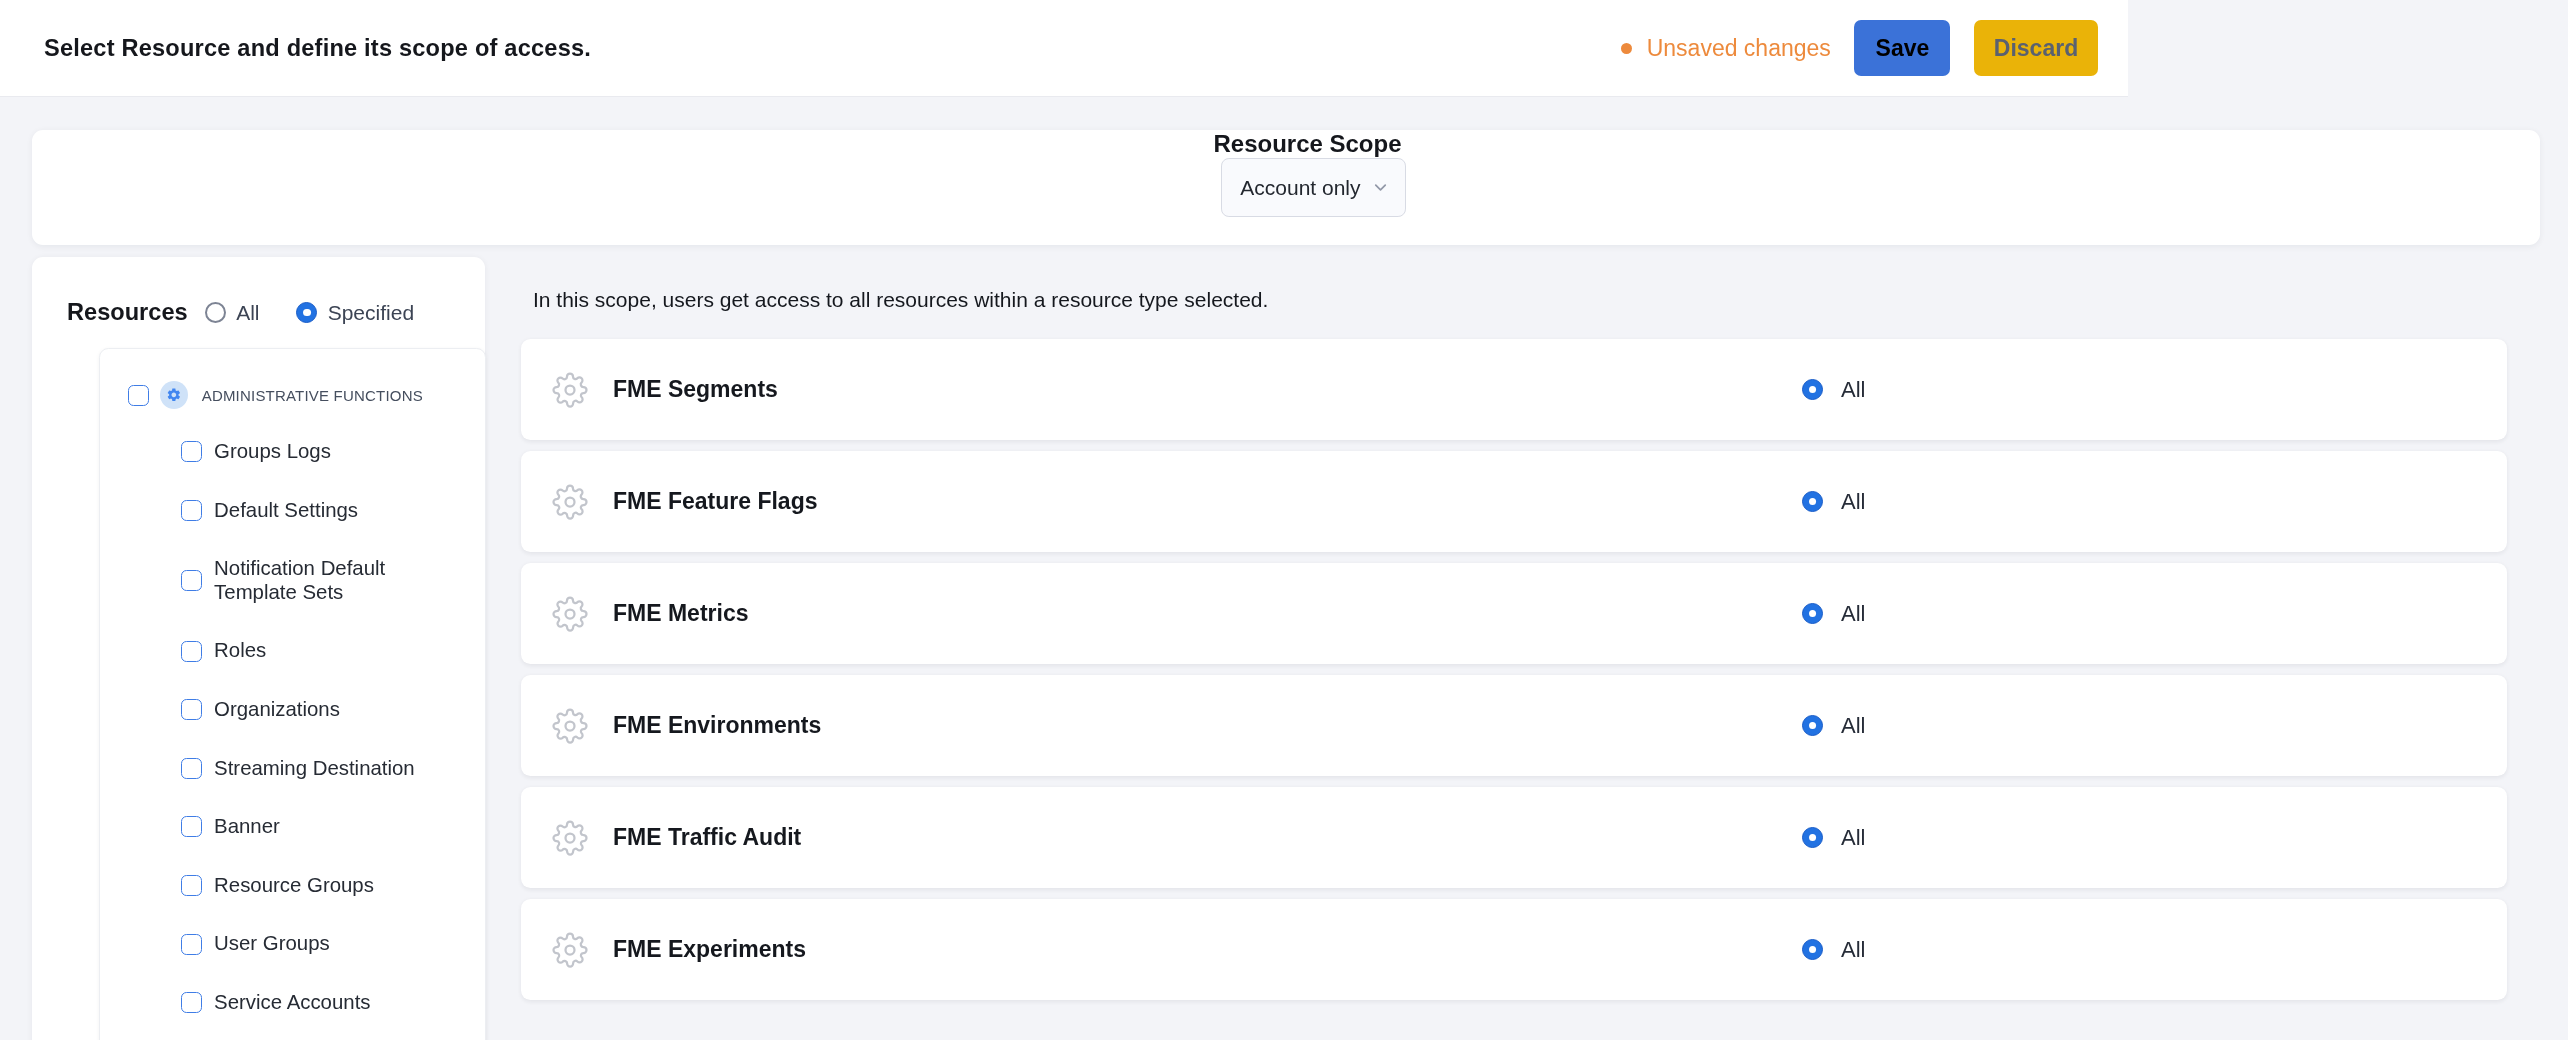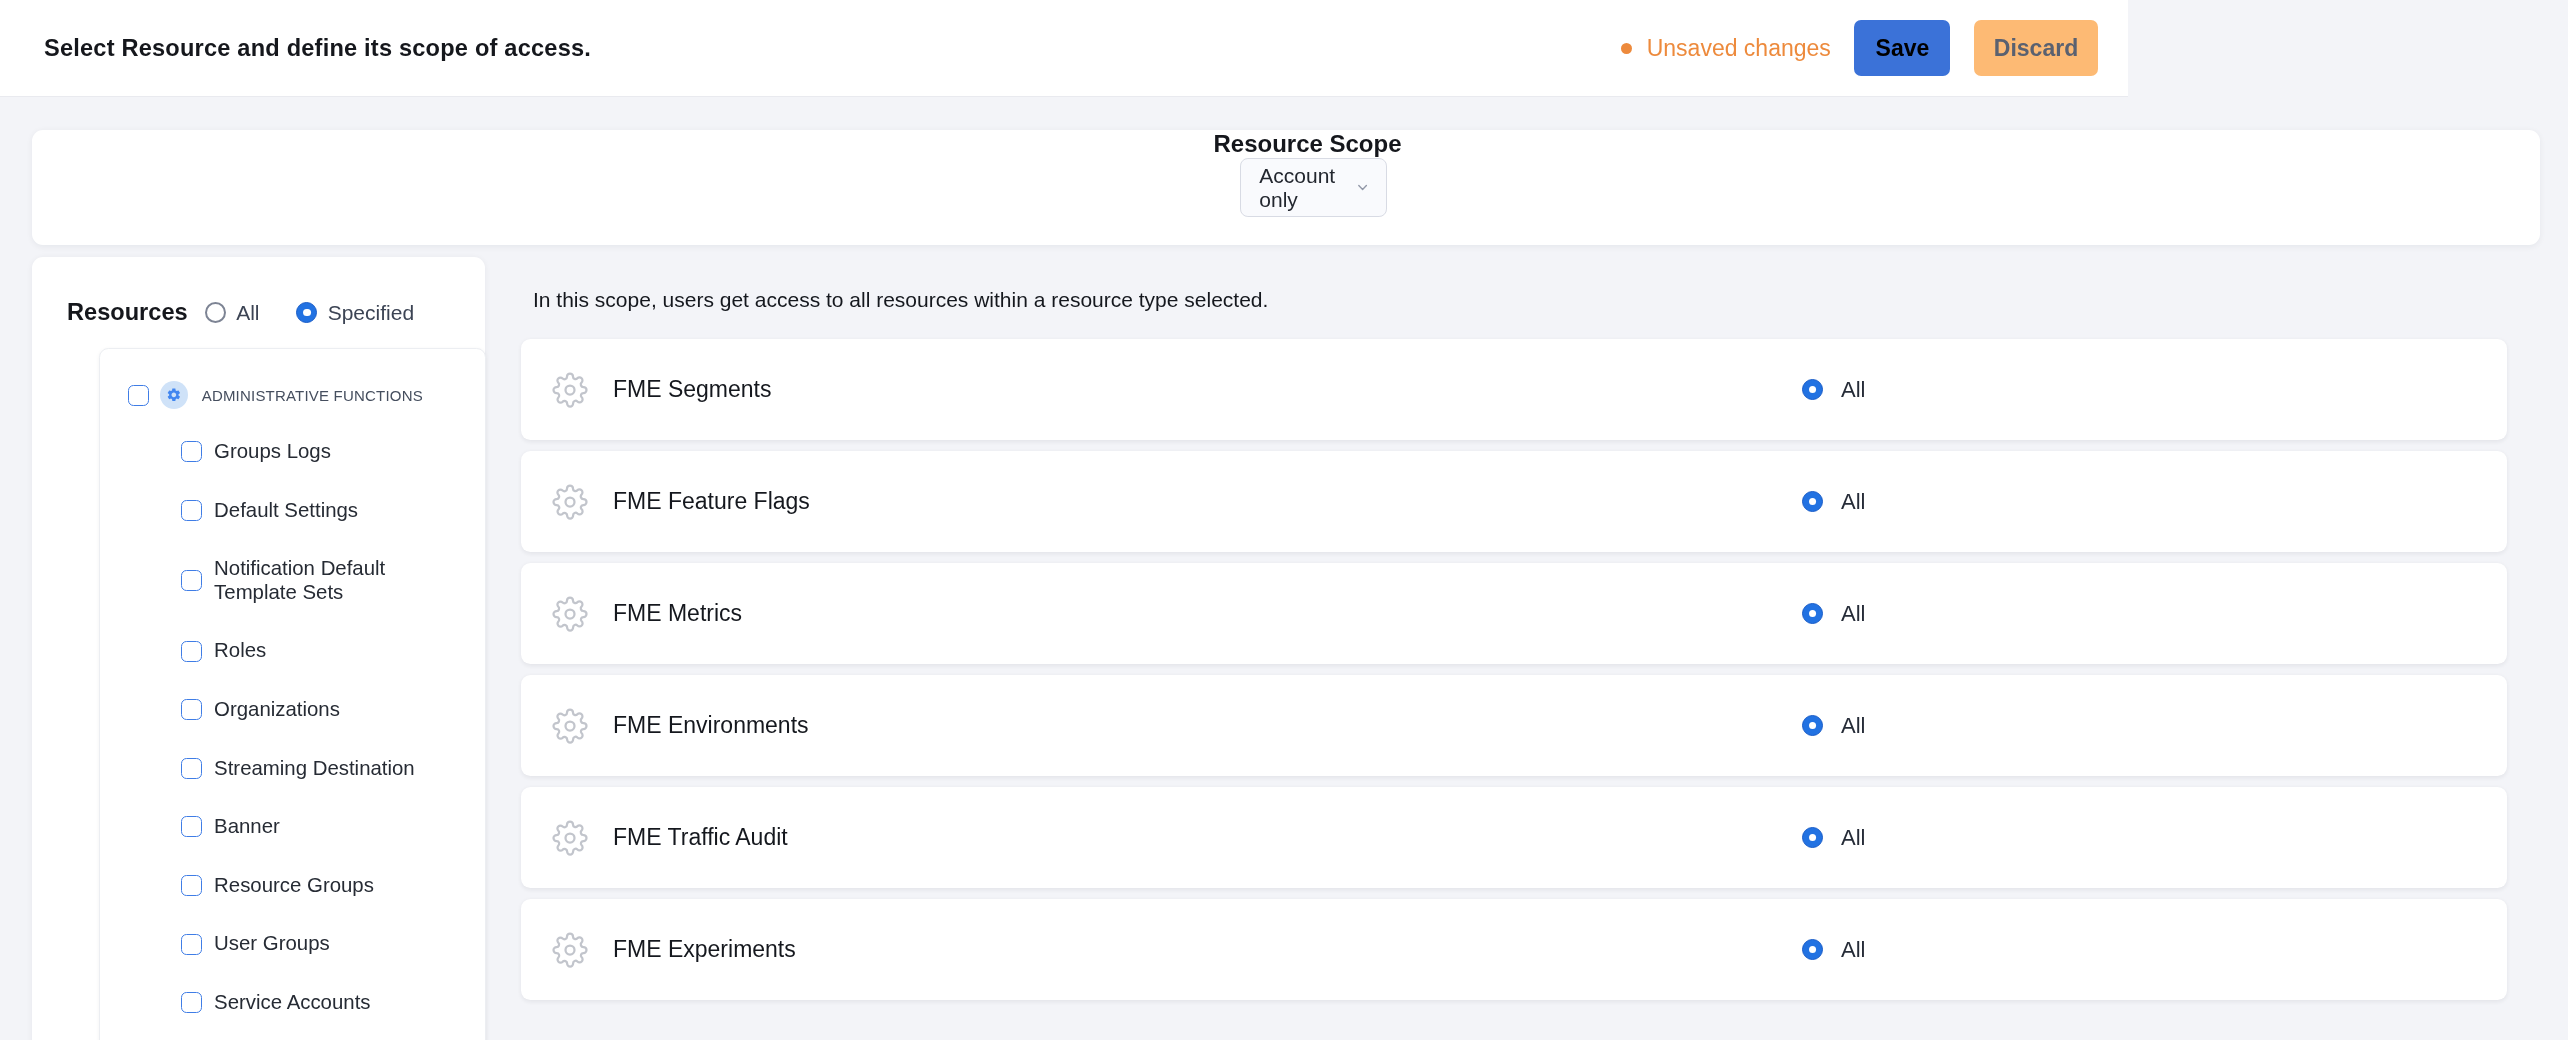--- a/index.html
+++ b/index.html
@@ -17,32 +17,32 @@
     padding:0 30px 0 44px;
   }
   .topbar-title{font-size:23.6px;font-weight:700;color:#15171c;letter-spacing:0.2px;}
   .topbar-right{margin-left:auto;display:flex;align-items:center;gap:23.6px;}
   .unsaved{display:flex;align-items:center;gap:15px;color:#ed8a3c;font-size:23px;}
   .unsaved-dot{width:11px;height:11px;border-radius:50%;background:#ed8a3c;}
   .btn{height:56px;border:none;border-radius:7px;font-size:23px;font-weight:700;
        display:flex;align-items:center;justify-content:center;cursor:pointer;
        font-family:inherit;}
   .btn-save{background:#3b72d8;color:#000000;width:96px;text-align:center;}
-  .btn-discard{background:#fdba74;color:#5a6170;width:124px;}
+  .btn-discard{background:#eab308;color:#5a6170;width:124px;}
   
   .scroll-strip{position:absolute;right:0;top:0;width:7.9px;height:1040px;background:#ffffff;}
   
   .card{background:#ffffff;border-radius:11px;box-shadow:0 1.6px 6.3px rgba(25,30,45,.06);flex-direction:column;}
   .scope-card{
     position:absolute;left:32px;top:130px;width:2508px;height:115px;
     display:flex;align-items:center;box-sizing:border-box;padding-left:43px;
   }
   .scope-label{font-size:24px;font-weight:700;color:#15171c;}
   .scope-select{
-    margin-left:12.6px;width:147px;height:59px;box-sizing:border-box;
+    margin-left:12.6px;width:185px;height:59px;box-sizing:border-box;
     border:1.6px solid #d8dbe4;border-radius:7.9px;background:#f9fafd;
     display:flex;align-items:center;padding:0 15.7px 0 18px;cursor:pointer;
   }
   .scope-select-value{font-size:21px;color:#23272f;}
   .scope-select svg{margin-left:auto;}
   
   .resources-panel{
     position:absolute;left:32px;top:257px;width:453px;height:833px;
     box-sizing:border-box;padding:42px 0 0 35px;
   }
@@ -78,21 +78,21 @@
   .item-row{display:flex;align-items:center;}
   .item-row .item-label{margin-left:12.6px;font-size:20.4px;color:#262b34;line-height:23.6px;max-width:271px;}
   
   .scope-desc{position:absolute;left:533px;top:288px;font-size:21px;color:#15181e;}
   .type-rows{position:absolute;left:521px;top:339px;width:1986px;display:flex;flex-direction:column;gap:11px;}
   .type-row{
     position:relative;height:101px;background:#ffffff;border-radius:9.4px;
     box-shadow:0 1.6px 4.7px rgba(25,30,45,.07);display:flex;align-items:center;
   }
   .type-row .gear{position:absolute;left:31px;top:50%;transform:translateY(-50%);}
-  .type-row .type-label{position:absolute;left:92px;font-size:23px;font-weight:400;color:#15181e;}
+  .type-row .type-label{position:absolute;left:92px;font-size:23px;font-weight:700;color:#15181e;}
   .type-row .access-group{position:absolute;left:1281px;display:flex;align-items:center;gap:18px;cursor:pointer;}
   .type-row .access-label{font-size:22px;color:#262c38;}
 </style>
 </head>
 <body>
 
 <div class="topbar">
   <div class="topbar-title">Select Resource and define its scope of access.</div>
   <div class="topbar-right">
     <div class="unsaved">

